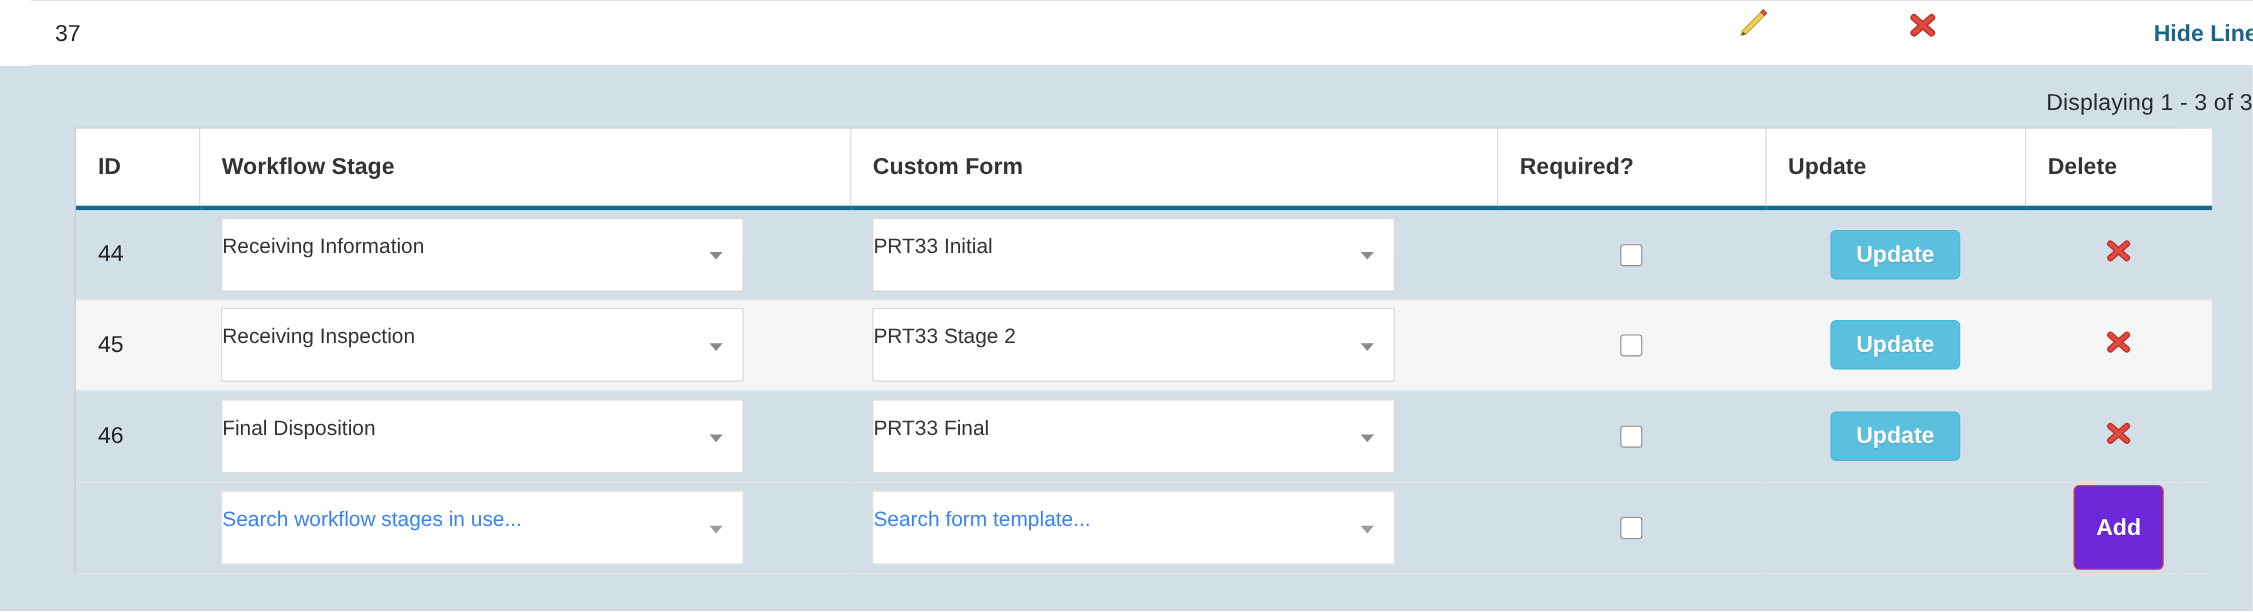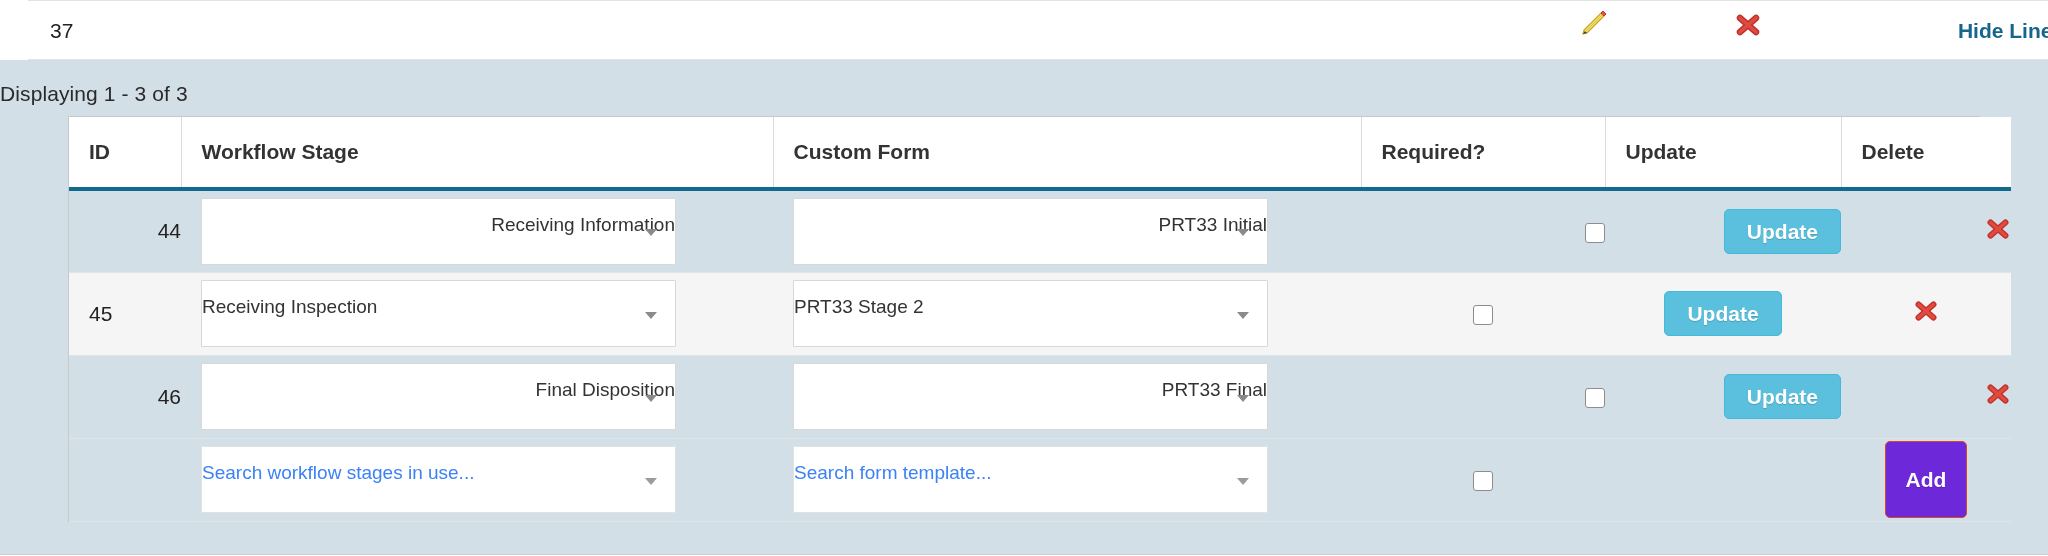--- a/index.html
+++ b/index.html
@@ -44,21 +44,21 @@
   
   .detail-panel {
     position: relative;
     width: 2048px;
     height: 495px;
     background: #d3dfe7;
     border-bottom: 1px solid #cfcfcf;
     overflow: hidden;
   }
   .displaying {
-    text-align: left;
+    text-align: right;
     font-size: 21px;
     color: #2a2a2a;
     padding-top: 22px;
     padding-bottom: 10px;
     letter-spacing: 0.1px;
   }
 
   .grid-wrap {
     margin: 0 68px 0 68px;
     border: 1px solid #c9c9c9;
@@ -87,21 +87,21 @@
   table.grid thead th:last-child { border-right: none; }
 
   table.grid tbody td {
     border-bottom: 1px solid #dfe6ea;
     padding: 0 0 0 20px;
     height: 83px;
     vertical-align: middle;
     font-size: 21px;
     color: #222222;
   }
-  tr.row-odd  td { background: #d3dfe7; text-align: right; }
+  tr.row-odd  td { background: #d3dfe7; }
   tr.row-even td { background: #f5f5f5; }
   tr.row-new  td { background: #d3dfe7; border-bottom: none; }
 
   .col-id     { width: 112px; }
   .col-stage  { width: 592px; }
   .col-form   { width: 588px; }
   .col-req    { width: 244px; }
   .col-upd    { width: 236px; }
   .col-del    { width: 170px; }
 

